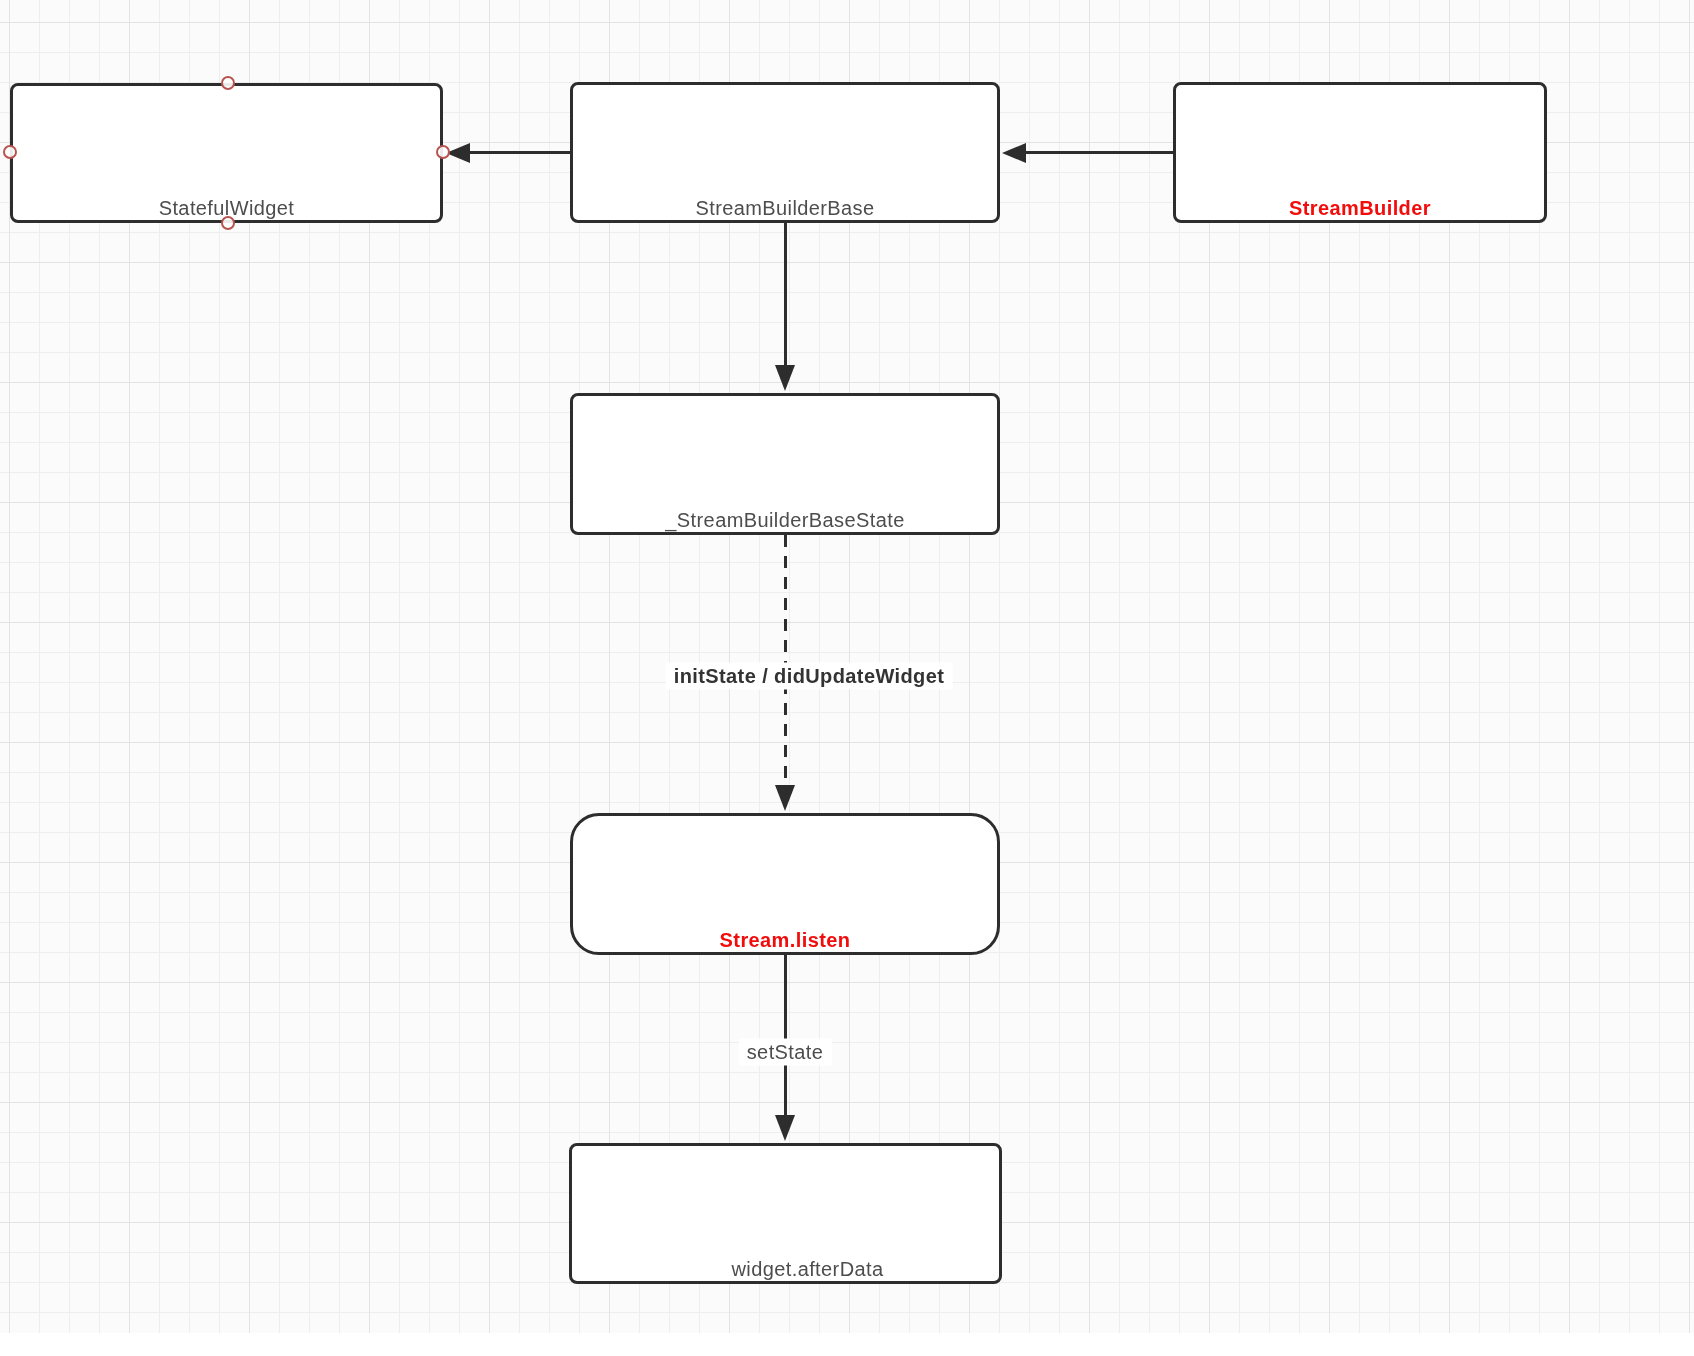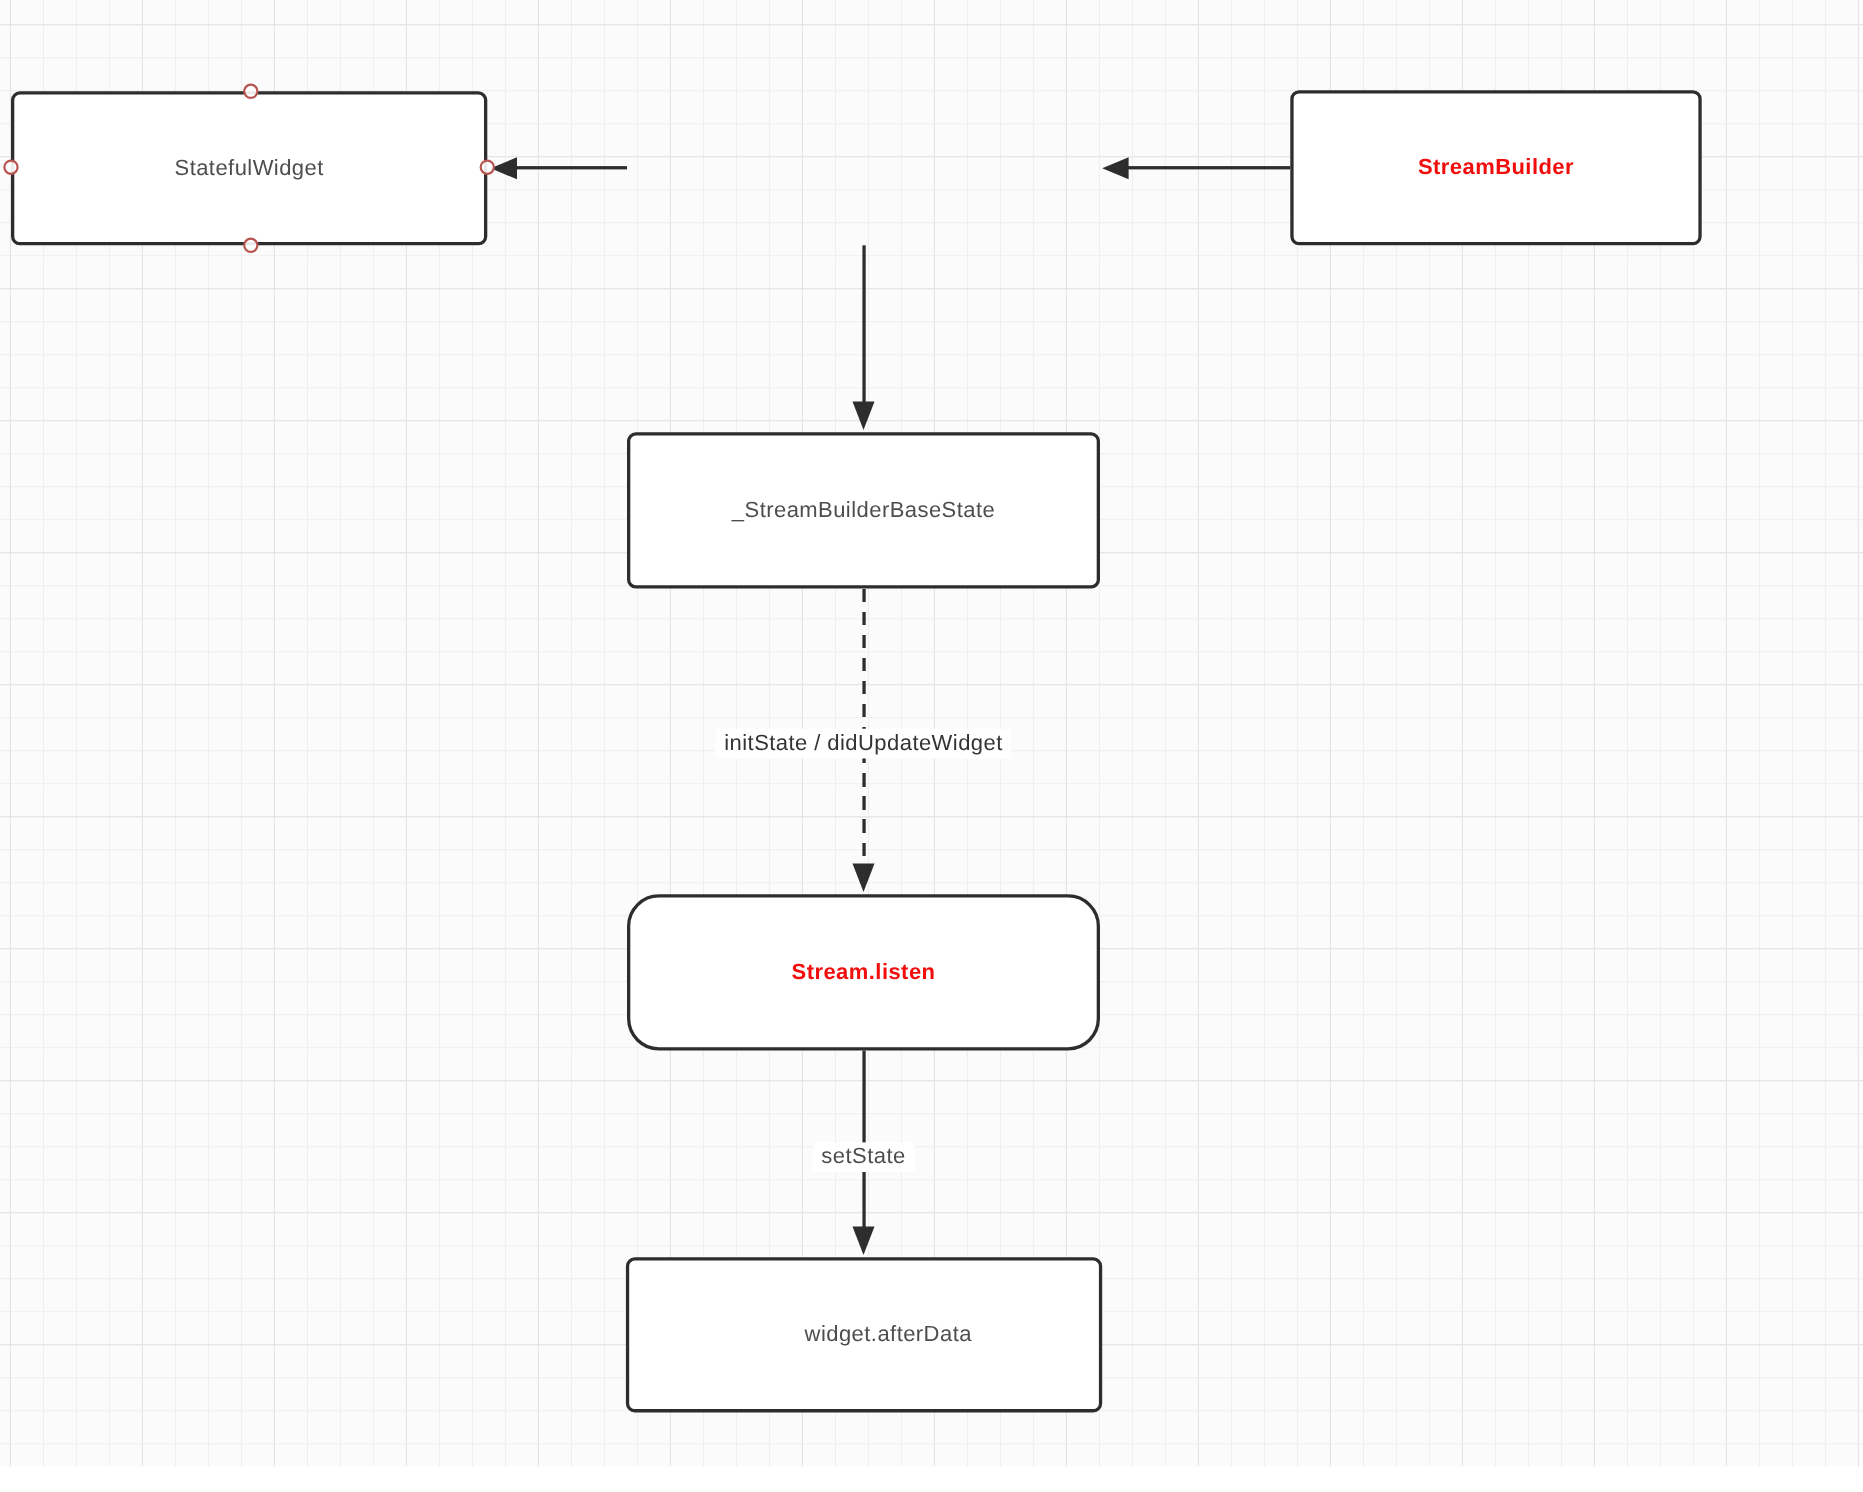--- a/index.html
+++ b/index.html
@@ -33,21 +33,21 @@
   }
 
   
   .node {
     position: absolute;
     box-sizing: border-box;
     border: 3px solid var(--node-border, #2d2d2d);
     border-radius: 8px;
     background: #ffffff;
     display: flex;
-    align-items: center;
+    align-items: flex-end;
     justify-content: center;
     z-index: 2;
   }
   .node-label {
     font-size: 20px;
     color: var(--node-text, #4d4d4d);
     letter-spacing: 0.4px;
     white-space: nowrap;
   }
   .node-label.emphasis {
@@ -123,40 +123,44 @@
   .edge-label {
     position: absolute;
     transform: translate(-50%, -50%);
     background: #ffffff;
     padding: 2px 8px;
     font-size: 20px;
     white-space: nowrap;
     z-index: 3;
   }
   .edge-label.strong {
-    font-weight: 400;
+    font-weight: 700;
     color: var(--edge-label-text, #333333);
     letter-spacing: 0.4px;
+    margin-left: 24px;
   }
   .edge-label.plain {
     color: var(--node-text, #4d4d4d);
     letter-spacing: 0.4px;
   }
   #e4-label { left: 785px; top: 676px; }
   #e5-label { left: 785px; top: 1052px; }
 </style>
 </head>
 <body>
 
 <div class="stage">
   <div class="canvas"></div>
 
   <div class="node" id="n-stateful-widget">
     <span class="node-label">StatefulWidget</span>
   </div>
+  <div class="node" id="n-stream-builder-base">
+    <span class="node-label">StreamBuilderBase</span>
+  </div>
   <div class="node" id="n-stream-builder-base-state">
     <span class="node-label">_StreamBuilderBaseState</span>
   </div>
   <div class="node" id="n-stream-builder">
     <span class="node-label emphasis">StreamBuilder</span>
   </div>
   <div class="node" id="n-stream-listen">
     <span class="node-label emphasis">Stream.listen</span>
   </div>
   <div class="node" id="n-widget-after-data">

